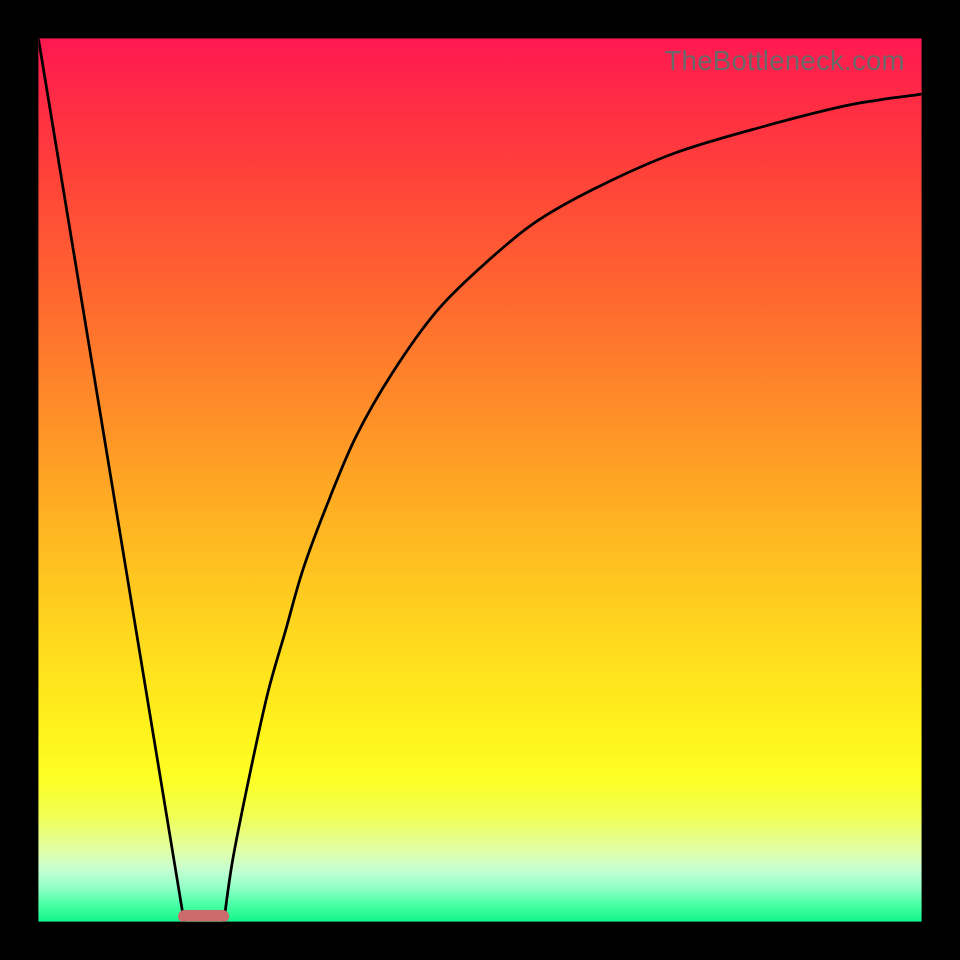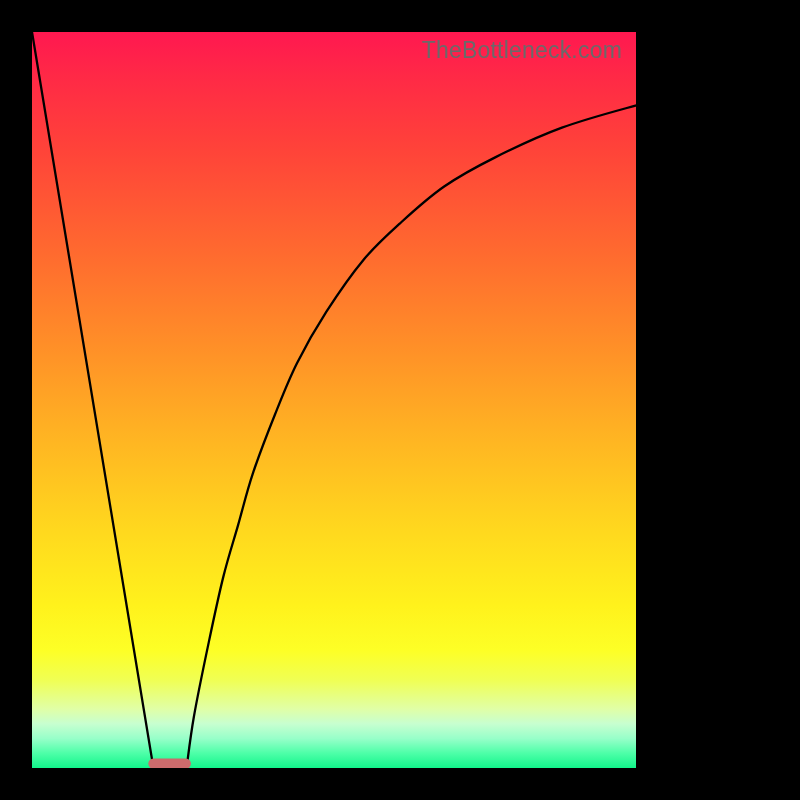--- a/index.html
+++ b/index.html
@@ -14,21 +14,21 @@
   .stage {
     position: relative;
     width: 800px;
     height: 800px;
     background: #000;
   }
   .plot {
     position: absolute;
     left: 32px;
     top: 32px;
-    width: 604px;
+    width: 736px;
     height: 736px;
     background: linear-gradient(to bottom,
       #ff1850 0%,
       #ff2946 6%,
       #ff4339 16%,
       #ff6a2f 30%,
       #ff9327 44%,
       #ffb722 56%,
       #ffd91e 68%,
       #fff21c 78%,

